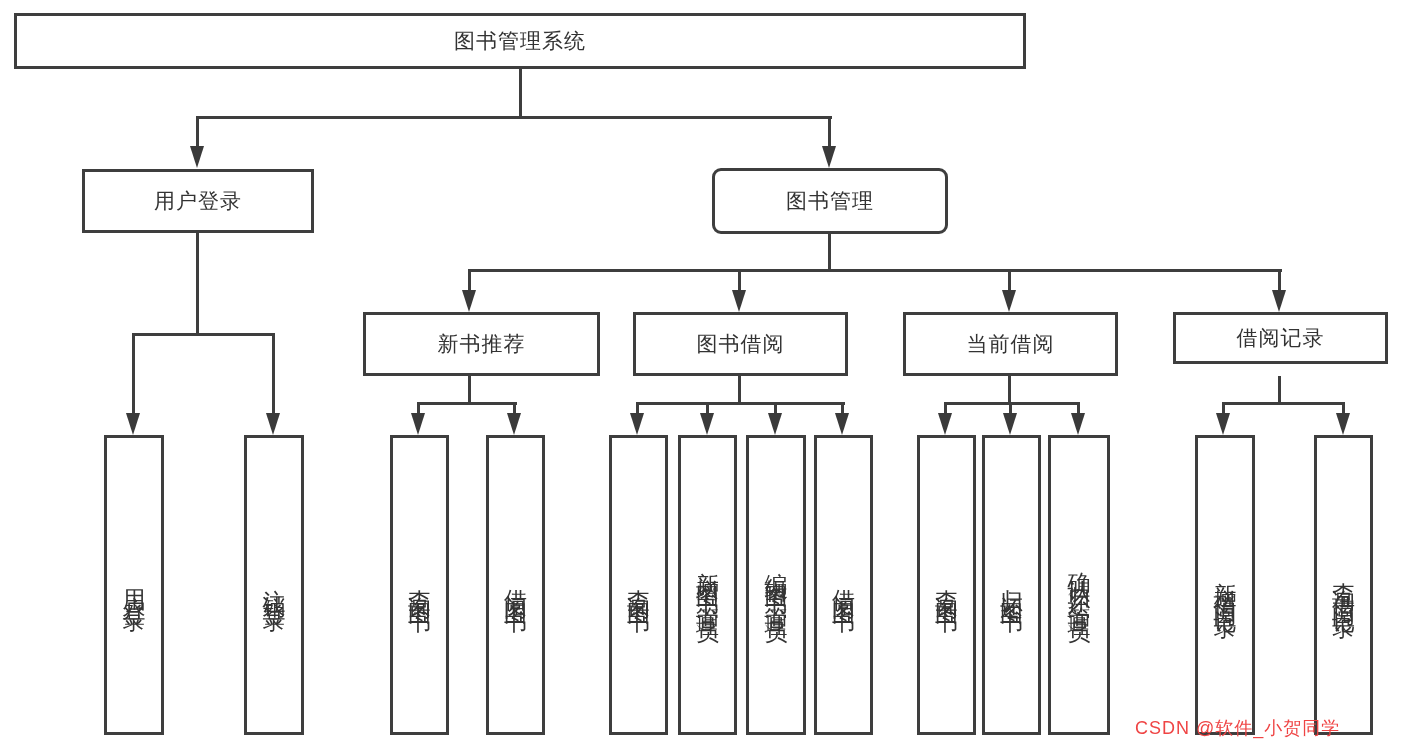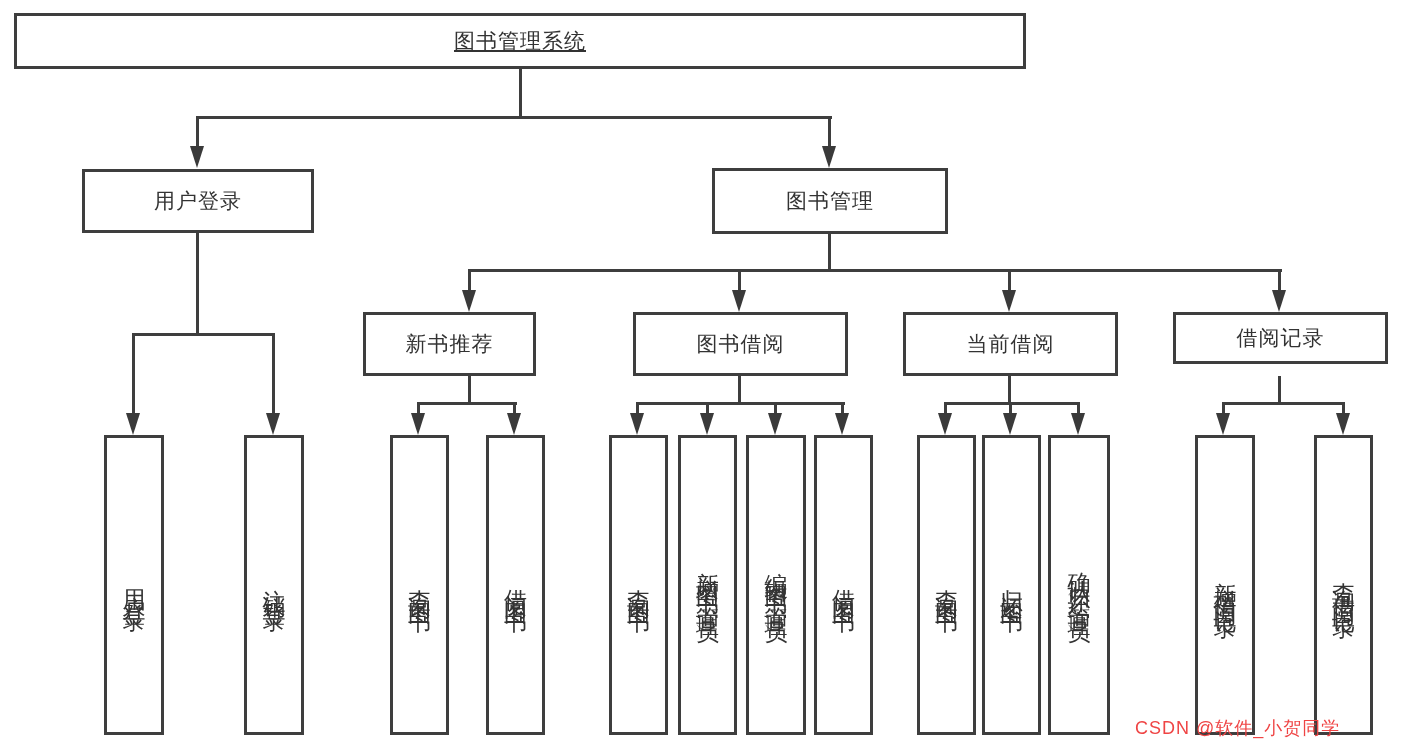--- a/index.html
+++ b/index.html
@@ -32,35 +32,35 @@
   .watermark {
     position:absolute; left:1135px; top:716px; z-index:5;
     font-size:18px; color:#ef4444; letter-spacing:1px; white-space:nowrap;
   }
 </style>
 </head>
 <body>
 
 <div class="stage">
 
-  <div class="box" style="left:14px; top:13px; width:1012px; height:56px;text-decoration:underline;">
+  <div class="box" style="left:14px; top:13px; width:1012px; height:56px;">
     <span>图书管理系统</span>
   </div>
 
   <div class="vline" style="left:519px; top:68px; height:50px;"></div>
   <div class="hline" style="left:196px; top:116px; width:636px;"></div>
   <div class="vline" style="left:196px; top:116px; height:30px;"></div>
   <div class="arrowhead" style="left:190px; top:146px;"></div>
   <div class="vline" style="left:828px; top:116px; height:30px;"></div>
   <div class="arrowhead" style="left:822px; top:146px;"></div>
 
   <div class="box" style="left:82px; top:169px; width:232px; height:64px;">
     <span>用户登录</span>
   </div>
-  <div class="box" style="left:712px; top:168px; width:236px; height:66px;">
+  <div class="box" style="left:712px; top:168px; width:236px; height:66px;border-radius:9px;">
     <span>图书管理</span>
   </div>
 
   <div class="vline" style="left:196px; top:233px; height:103px;"></div>
   <div class="hline" style="left:132px; top:333px; width:143px;"></div>
   <div class="vline" style="left:132px; top:333px; height:80px;"></div>
   <div class="arrowhead" style="left:126px; top:413px;"></div>
   <div class="vline" style="left:272px; top:333px; height:80px;"></div>
   <div class="arrowhead" style="left:266px; top:413px;"></div>
 
@@ -68,21 +68,21 @@
   <div class="hline" style="left:468px; top:269px; width:814px;"></div>
   <div class="vline" style="left:468px; top:269px; height:21px;"></div>
   <div class="arrowhead" style="left:462px; top:290px;"></div>
   <div class="vline" style="left:738px; top:269px; height:21px;"></div>
   <div class="arrowhead" style="left:732px; top:290px;"></div>
   <div class="vline" style="left:1008px; top:269px; height:21px;"></div>
   <div class="arrowhead" style="left:1002px; top:290px;"></div>
   <div class="vline" style="left:1278px; top:269px; height:21px;"></div>
   <div class="arrowhead" style="left:1272px; top:290px;"></div>
 
-  <div class="box" style="left:363px; top:312px; width:173px; height:64px;">
+  <div class="box" style="left:363px; top:312px; width:237px; height:64px;">
     <span>新书推荐</span>
   </div>
   <div class="box" style="left:903px; top:312px; width:215px; height:64px;">
     <span>当前借阅</span>
   </div>
   <div class="box" style="left:633px; top:312px; width:215px; height:64px;">
     <span>图书借阅</span>
   </div>
   <div class="box" style="left:1173px; top:312px; width:215px; height:52px;">
     <span>借阅记录</span>

